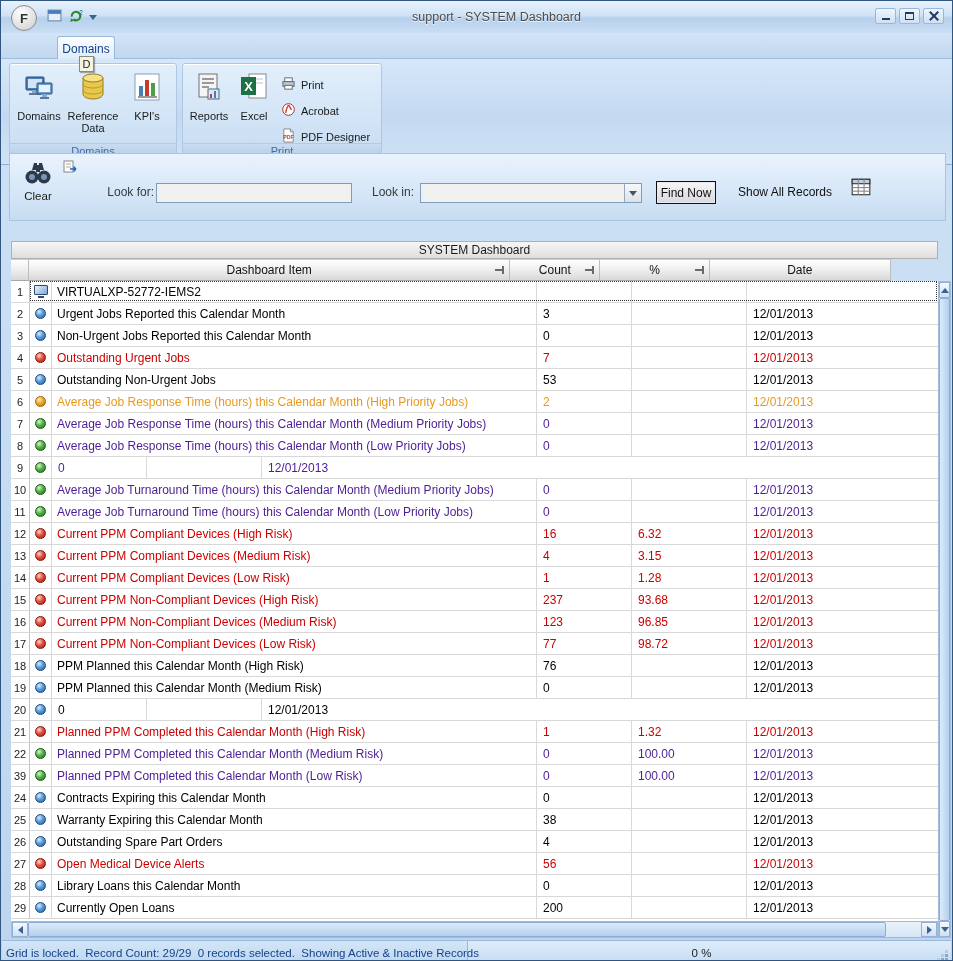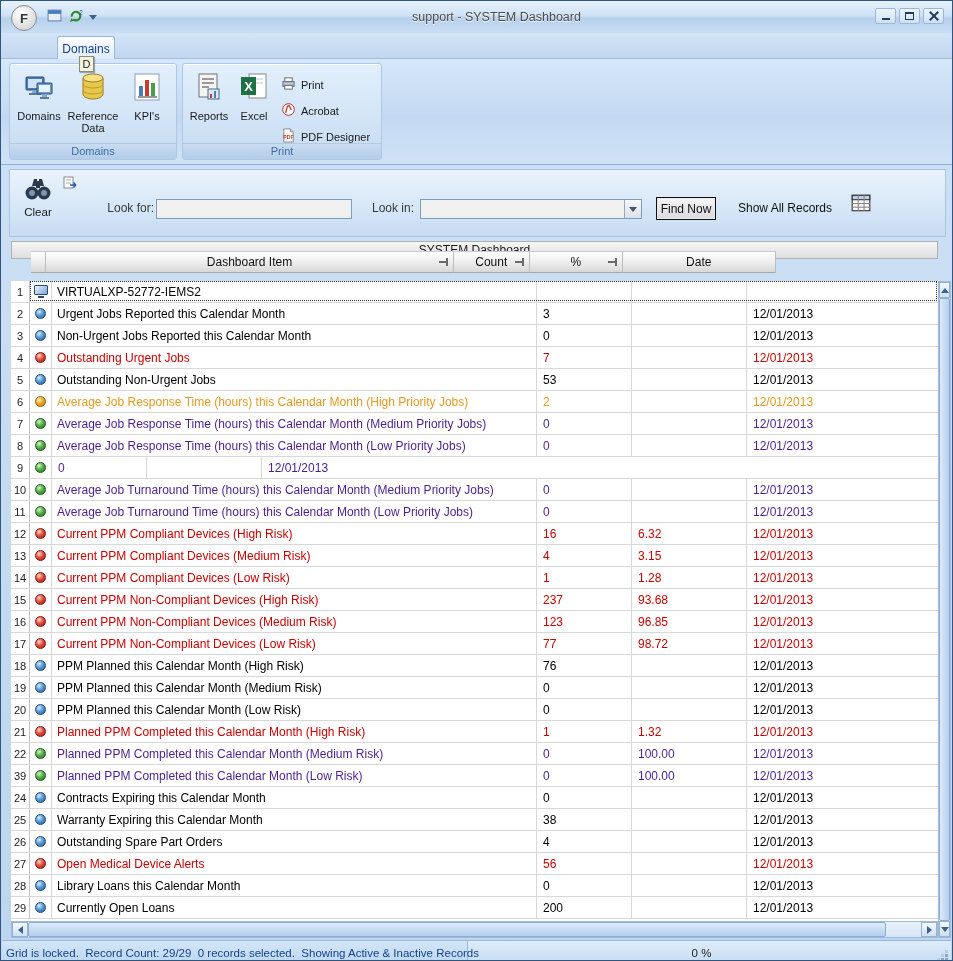--- a/index.html
+++ b/index.html
@@ -44,21 +44,21 @@
   .big-btn{ flex:1; display:flex; flex-direction:column; align-items:center; padding-top:5px;
     font-size:11px; color:#1a1a1a; text-align:center; line-height:1.15; border-radius:3px; }
   .big-btn .bicon{ margin-bottom:4px; }
   .menu-col{ display:flex; flex-direction:column; justify-content:flex-start; gap:9px; padding:10px 4px 0 6px; width:104px; }
   .menu-item{ display:flex; align-items:center; gap:5px; font-size:11px; color:#1a1a1a; white-space:nowrap; }
   .keytip{ position:absolute; left:78px; top:55px; width:15px; height:16px; background:#f5f3e2;
     border:1px solid #8a8a7a; box-shadow:1px 1px 1px rgba(0,0,0,.3); font-size:11px; color:#222;
     display:flex; align-items:center; justify-content:center; z-index:20; }
 
   
-  .toolbar{ position:absolute; top:168px; left:8px; width:937px; height:68px;
+  .toolbar{ position:absolute; top:152px; left:8px; width:937px; height:68px;
     background:linear-gradient(#eaf3fd,#d5e6f7 60%, #c8dcf1); border:1px solid #a8c4e0; }
   .clear-btn{ position:absolute; left:4px; top:2px; width:48px; height:58px; display:flex; flex-direction:column;
     align-items:center; justify-content:flex-start; padding-top:4px; font-size:11.5px; color:#1a1a1a; gap:2px; }
   .tb-extra{ position:absolute; left:52px; top:4px; }
   .tb-label{ position:absolute; top:31px; font-size:12px; color:#3a3a3a; }
   .lab-lookfor{ left:88px; width:56px; text-align:right; }
   .lab-lookin{ left:350px; width:54px; text-align:right; }
   .tb-input{ position:absolute; left:146px; top:29px; width:196px; height:20px; border:1px solid #7f9db9;
     background:#f0f0f0; font-family:"Liberation Sans",sans-serif; font-size:12px; padding:0 3px; }
   .tb-select{ position:absolute; left:410px; top:29px; width:222px; height:20px; border:1px solid #7f9db9;
@@ -70,21 +70,21 @@
   .findnow-btn{ position:absolute; left:646px; top:27px; width:60px; height:23px; border:1px solid #111;
     background:linear-gradient(#f8f8f8,#e6e6ea 50%, #d9d9df); font-size:12px; color:#111;
     box-shadow:inset 0 0 0 1px #e8e8ee; display:flex; align-items:center; justify-content:center; }
   .showall{ position:absolute; left:728px; top:31px; font-size:12px; color:#111; }
   .gridview-btn{ position:absolute; left:838px; top:22px; width:26px; height:26px; display:flex; align-items:center; justify-content:center; }
 
   
   .grp-header{ position:absolute; top:240px; left:10px; width:927px; height:18px;
     background:linear-gradient(#f6f6f6,#dedede); border:1px solid #b0b0b0;
     font-size:12px; color:#1a1a1a; text-align:center; line-height:16px; }
-  .col-headers{ position:absolute; top:250px; left:10px; width:745px; height:22px; display:flex;margin-left:20px; }
+  .col-headers{ position:absolute; top:258px; left:10px; width:880px; height:22px; display:flex; }
   .hcell{ position:relative; height:22px; background:linear-gradient(#ffffff,#ececec 55%, #d8d8d8);
     border-right:1px solid #bdbdbd; border-bottom:1px solid #a8a8a8; border-top:1px solid #cdcdcd;
     font-size:12px; color:#111; display:flex; align-items:center; justify-content:center; }
   .h-num{ width:19px; } .h-item{ width:507px; } .h-count{ width:95px; } .h-pct{ width:115px; } .h-date{ width:191px; }
   .pin{ position:absolute; right:4px; top:50%; margin-top:-5px; width:10px; height:10px; }
   .pin::before{ content:""; position:absolute; right:1px; top:1px; width:2px; height:8px; background:#6a6a6a; }
   .pin::after{ content:""; position:absolute; left:0; top:4px; width:7px; height:2px; background:#6a6a6a; }
 
   .grid-body{ position:absolute; top:280px; left:10px; width:927px; height:640px; background:#fff; overflow:hidden; }
   .grid-row{ position:relative; display:flex; height:22px; border-bottom:1px solid #d8d8d8; background:#fff; }
@@ -522,21 +522,20 @@
         <div class="cell c-item">PPM Planned this Calendar Month (Medium Risk)</div>
         <div class="cell c-count">0</div>
         <div class="cell c-pct"></div>
         <div class="cell c-date">12/01/2013</div>
       </div>
       <div class="grid-row c-black">
         <div class="cell c-num">20</div>
         <div class="cell c-icon">
           <span class="globe g-black"></span>
         </div>
-        <div class="cell c-item">PPM Planned this Calendar Month (Low Risk)</div>
         <div class="cell c-count">0</div>
         <div class="cell c-pct"></div>
         <div class="cell c-date">12/01/2013</div>
       </div>
       <div class="grid-row c-red">
         <div class="cell c-num">21</div>
         <div class="cell c-icon">
           <span class="globe g-red"></span>
         </div>
         <div class="cell c-item">Planned PPM Completed this Calendar Month (High Risk)</div>

